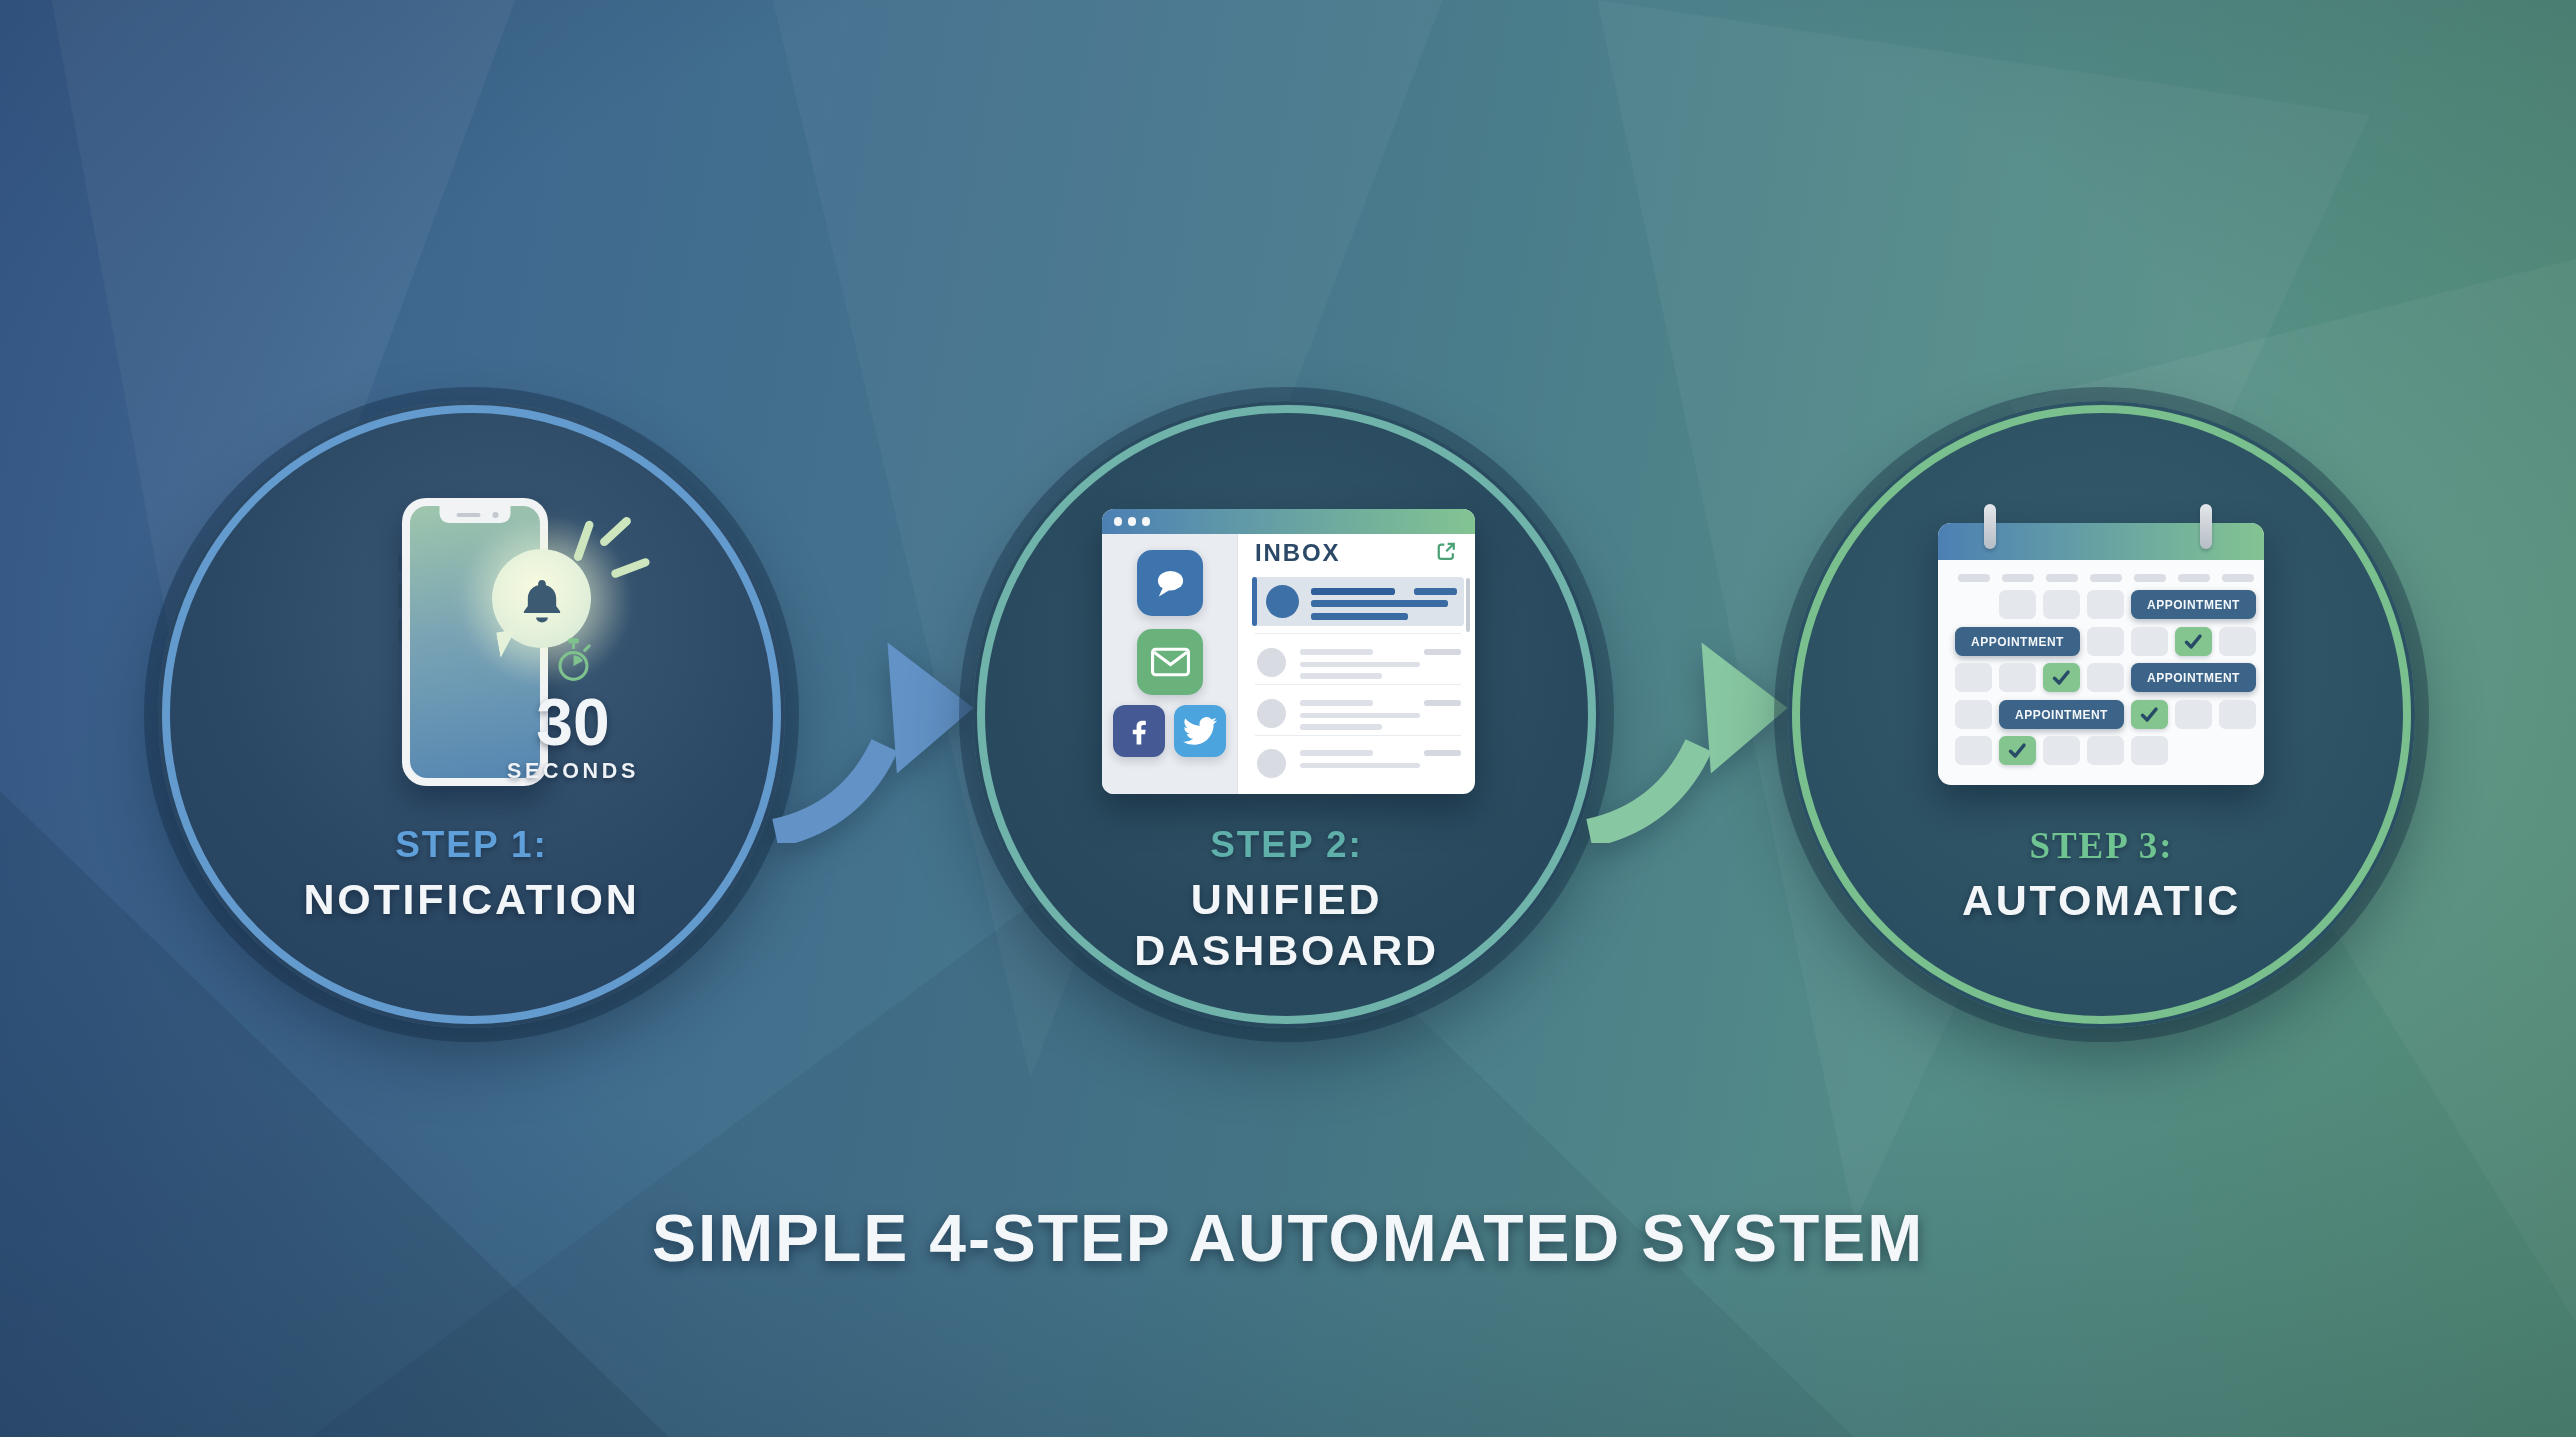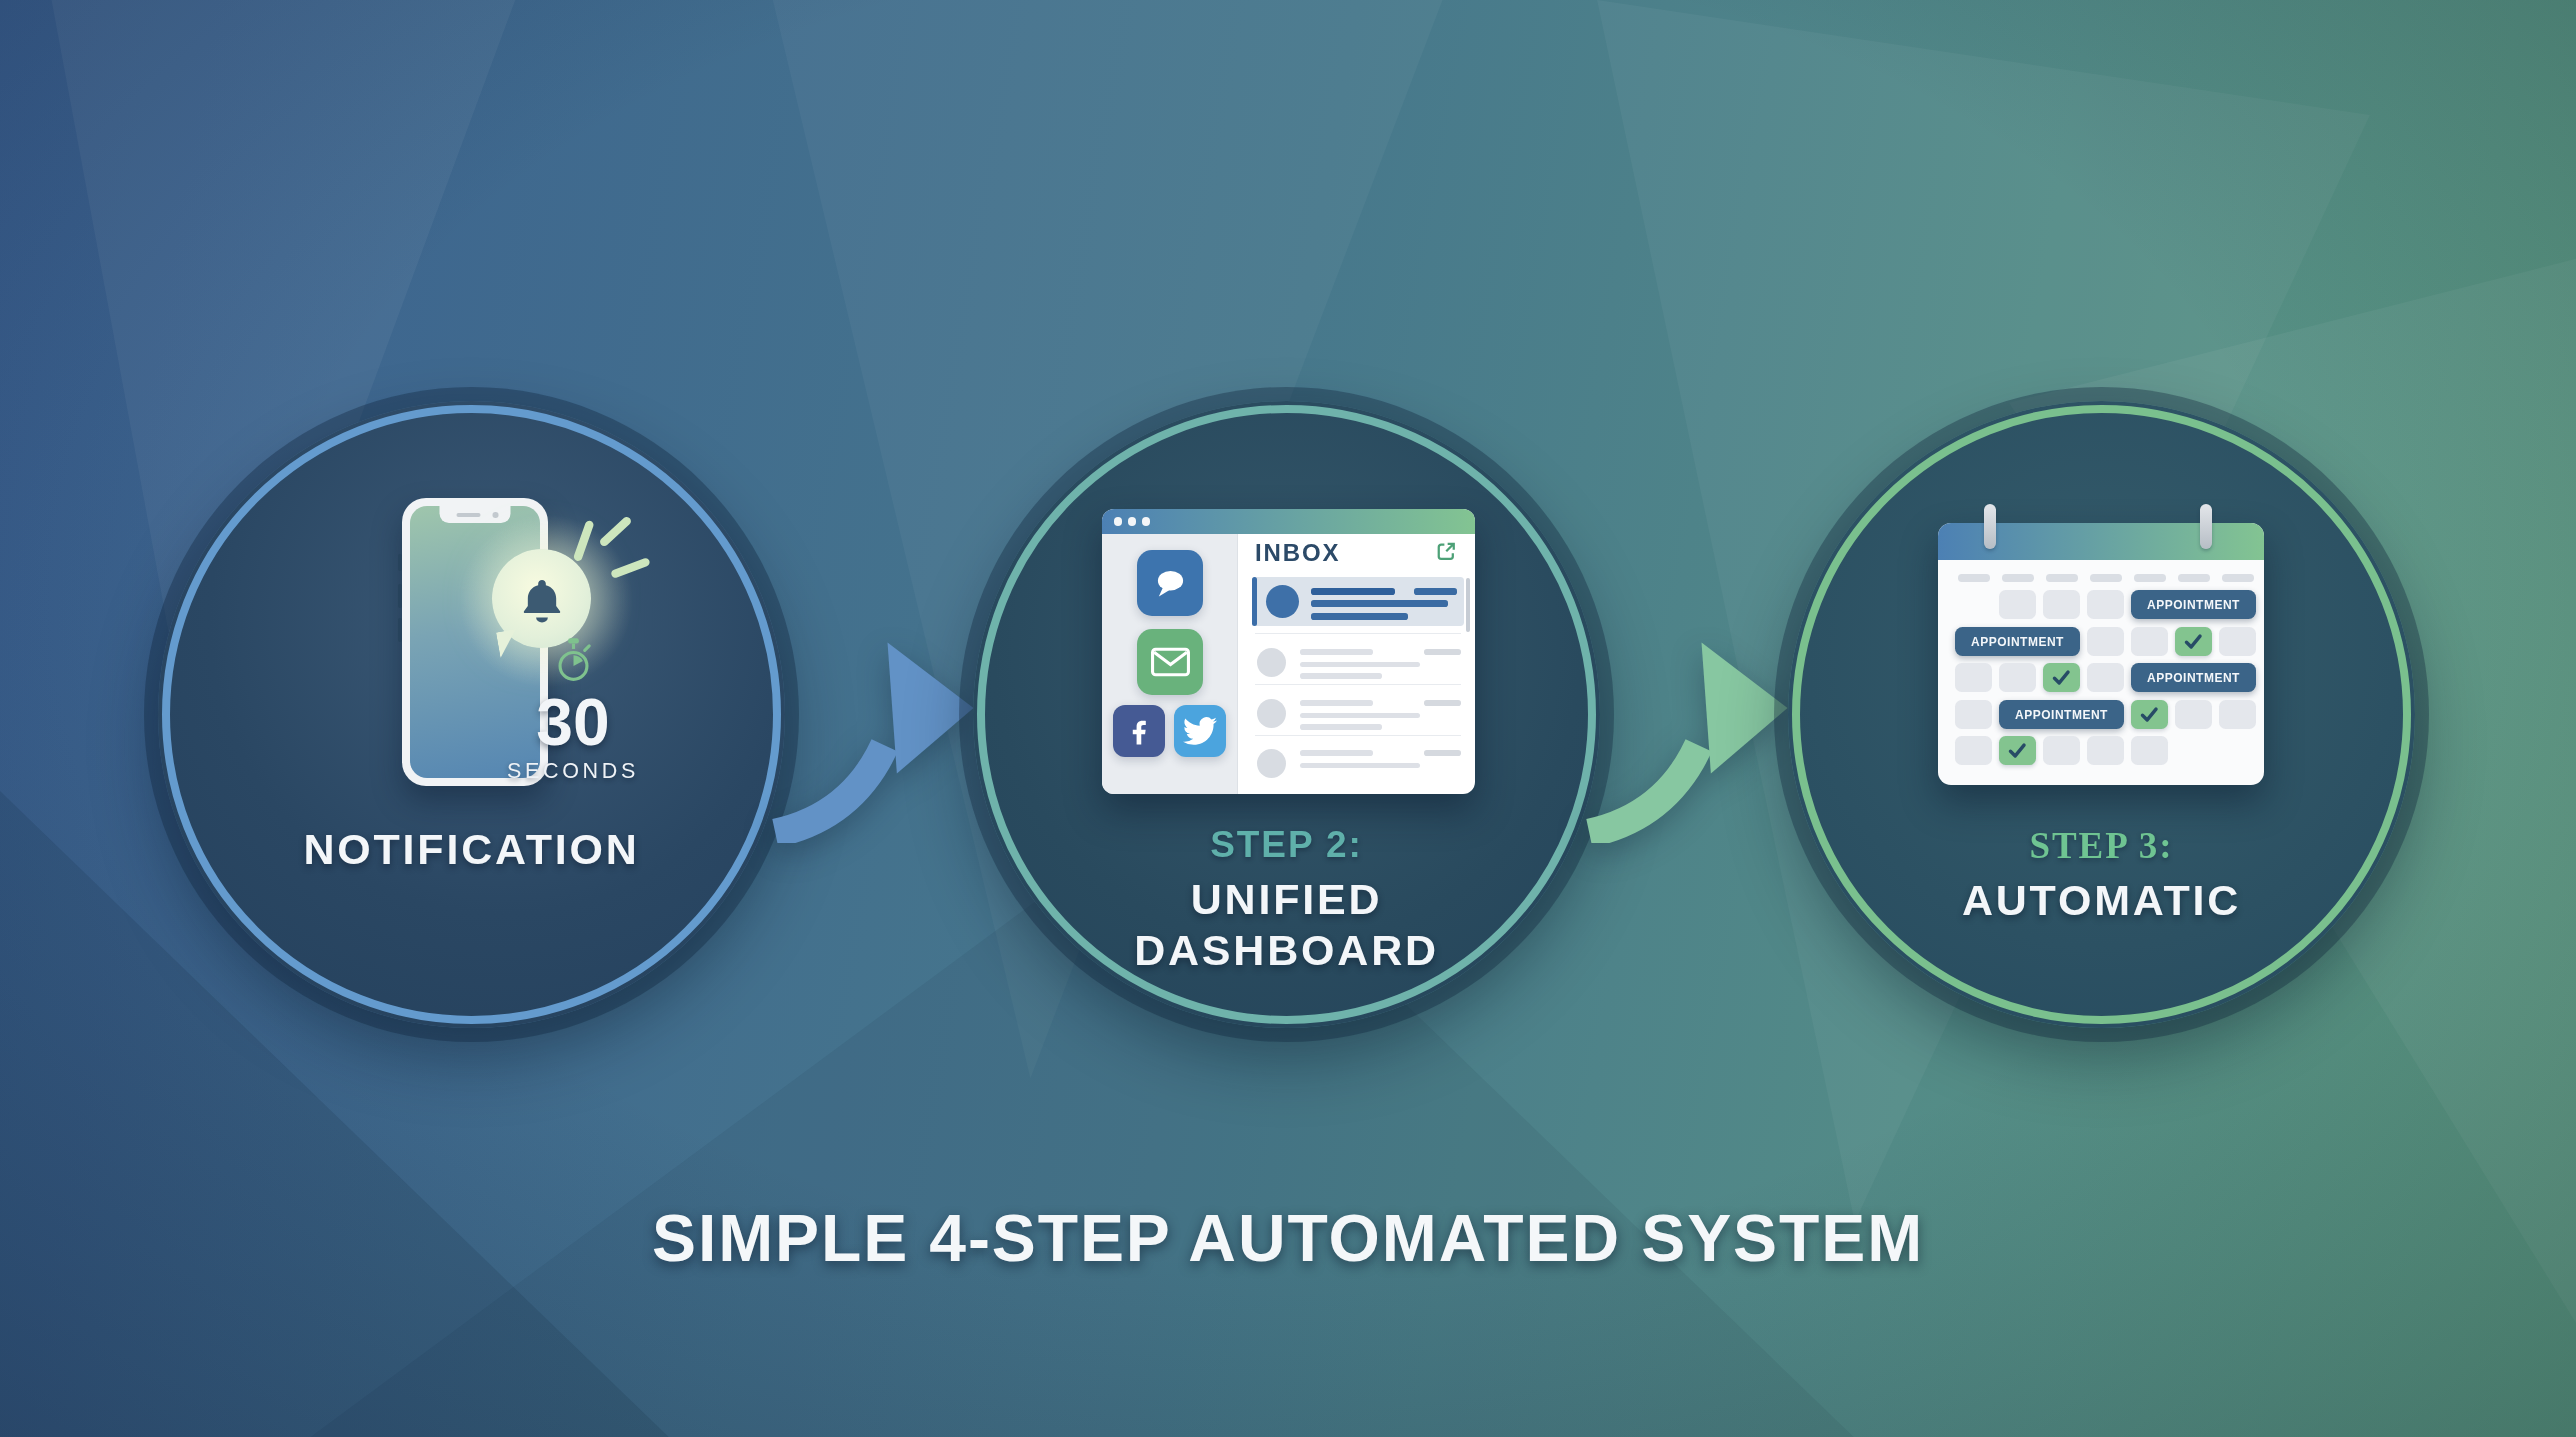--- a/index.html
+++ b/index.html
@@ -52,21 +52,21 @@
   .notify-bubble{position:absolute;left:334px;top:148px;width:99px;height:99px;border-radius:50%;
                  background:radial-gradient(circle at 45% 40%,#f8fbe0 0%,#e3f0da 60%,#cfe5d2 100%);
                  box-shadow:0 0 37px 11.2px rgba(240,250,210,0.35);display:flex;align-items:center;justify-content:center;}
   .bubble-tail{position:absolute;left:5.6px;bottom:-7.5px;width:26px;height:26px;background:#e6f1da;
                clip-path:polygon(0 0,78% 0,0 100%);transform:rotate(-10deg);}
   .rays{position:absolute;left:407px;top:109px;}
   .timer{position:absolute;left:312px;top:236px;width:206px;text-align:center;}
   .timer svg{display:block;margin:0 auto;}
   .timer-value{margin-top:1.9px;font-size:66px;line-height:69px;font-weight:700;color:#f2f5f8;
                text-shadow:0 2.8px 7.5px rgba(8,20,38,0.45);}
-  .timer-unit{margin-top:1.9px;font-size:21.5px;font-weight:400;letter-spacing:3.7px;color:#eef2f6;
+  .timer-unit{margin-top:1.9px;font-size:21.5px;font-weight:700;letter-spacing:3.7px;color:#eef2f6;
               text-shadow:0 1.9px 5.6px rgba(8,20,38,0.45);}
 
   
   .arrow{position:absolute;top:631px;filter:drop-shadow(0 9.4px 15px rgba(8,22,42,0.3));}
   .arrow1{left:766px;} .arrow2{left:1580px;}
 
   
   .browser{position:absolute;left:129px;top:108px;width:373px;height:285px;background:#ffffff;
            border-radius:12px;box-shadow:0 17px 37px rgba(8,22,42,0.45);}
   .titlebar{position:absolute;left:0;right:0;top:0;height:25px;border-radius:12px 12px 0 0;
@@ -170,20 +170,21 @@
         <line x1="24" y1="7" x2="24" y2="13" stroke="#7fc28e" stroke-width="3.5"></line>
         <line x1="36.5" y1="14.5" x2="41.5" y2="9.5" stroke="#7fc28e" stroke-width="3.5" stroke-linecap="round"></line>
         <circle cx="24" cy="32" r="15" fill="none" stroke="#7fc28e" stroke-width="3.5"></circle>
         <path d="M24,32 L24,20 A12,12 0 0 1 34.5,26.5 z" fill="#7fc28e"></path>
       </svg>
       <div class="timer-value">30</div>
       <div class="timer-unit">SECONDS</div>
     </div>
 
     <div class="step-text">
+      <div class="step-label">STEP 1:</div>
       <div class="step-line">NOTIFICATION</div>
     </div>
   </section>
 
   <svg class="arrow arrow1" width="215" height="212" viewBox="0 0 230 226">
     <path d="M10,216 C66,204 104,172 127,122" fill="none" stroke="#6292c6" stroke-width="31"></path>
     <polygon points="130,12 222,82 140,152" fill="#6292c6"></polygon>
   </svg>
 
   <section class="circle c2">

